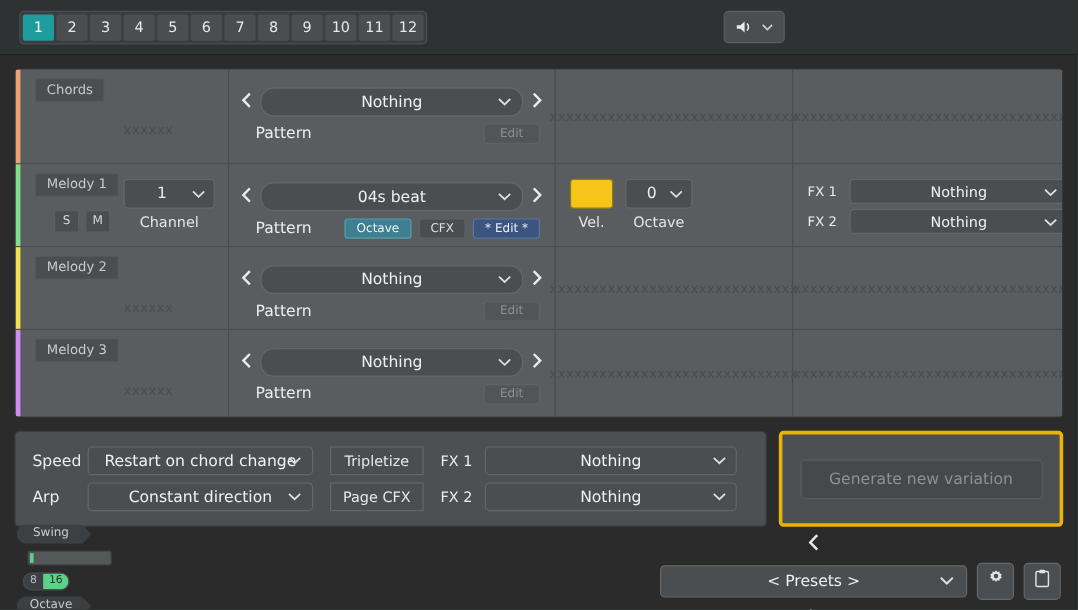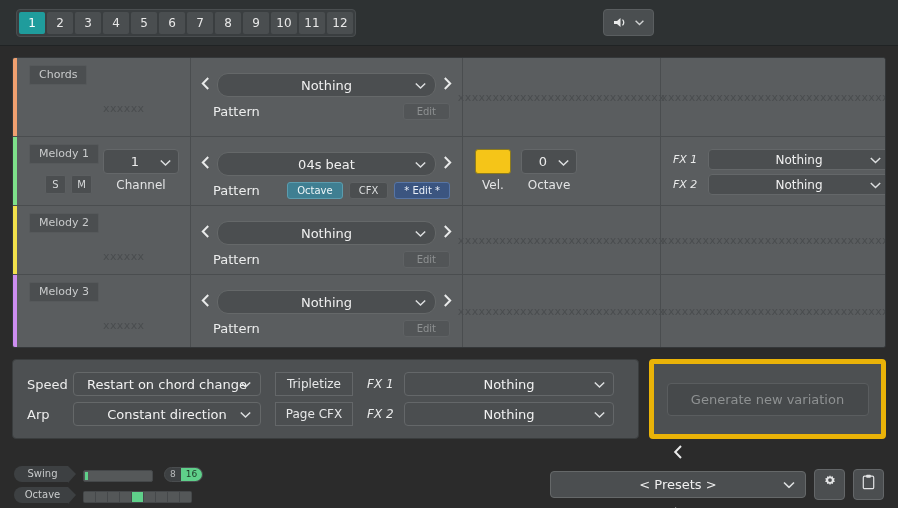--- a/index.html
+++ b/index.html
@@ -256,21 +256,21 @@
     justify-content: center;
   }
   .fx-stack {
     position: absolute;
     left: 12px; top: 12px;
     display: flex;
     flex-direction: column;
     gap: 4px;
   }
   .fx-line { display: flex; align-items: center; gap: 7px; }
-  .fx-label { color: #eaebeb; font-size: 11px; width: 28px; user-select: none; font-style: italic; }
+  .fx-label { color: #eaebeb; font-size: 11px; width: 28px; user-select: none; }
   .fx-sel {
     width: 182px;
     background: #4b4e50;
     border: 1px solid #646769;
     border-radius: 4px;
     height: 21px;
     color: #f1f1f1;
     font-size: 12px;
     display: flex; align-items: center; justify-content: center;
     position: relative;
@@ -324,21 +324,21 @@
     display: flex; align-items: center; justify-content: center;
     cursor: pointer;
     user-select: none;
   }
   .panel-fx { display: flex; flex-direction: column; gap: 6px; }
   .panel-fx .fx-sel { width: 210px; height: 24px; font-size: 13px; }
   .panel-fx .fx-label { font-size: 12px; width: 30px; }
   .panel-right {
     flex: 1;
     background: #4d5052;
-    border: 5px solid #eab308;
+    border: 3px solid #eab308;
     border-radius: 4px;
     display: flex;
     align-items: center;
     justify-content: center;
   }
   .gen-btn {
     width: 202px; height: 33px;
     background: #46494b;
     border: 1px solid #5a5d5f;
     border-radius: 4px;
@@ -352,21 +352,21 @@
   
   .footer {
     position: absolute;
     left: 0; right: 0; bottom: 0;
     height: 48px;
     display: flex;
     align-items: center;
     padding: 0 14px;
   }
   .sliders { display: flex; flex-direction: column; gap: 5px; }
-  .slider-line { display: flex; align-items: flex-end; gap: 6px; }
+  .slider-line { display: flex; align-items: flex-start; gap: 6px; flex-direction: column; }
   .pill {
     background: #3d4042;
     color: #c8cacb;
     font-size: 10px;
     padding: 2px 6px 3px 9px;
     border-radius: 8px 0 0 8px;
     width: 54px;
     text-align: center;
     position: relative;
     user-select: none;

